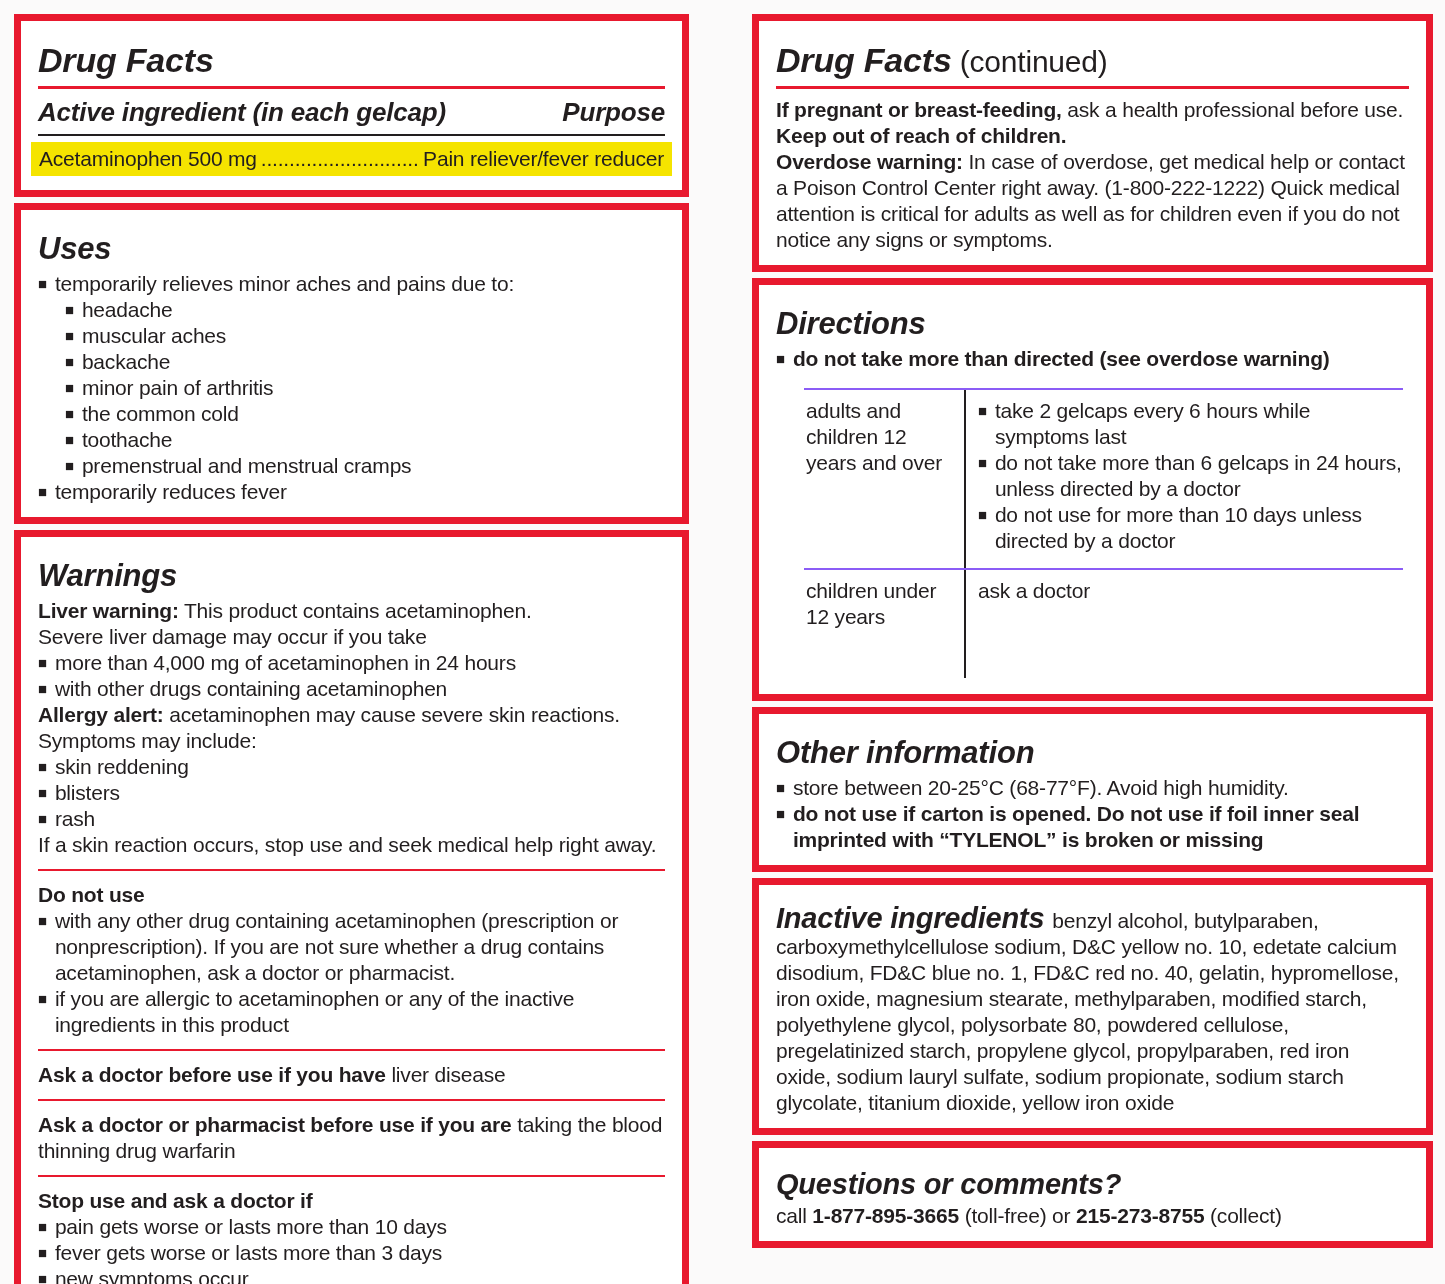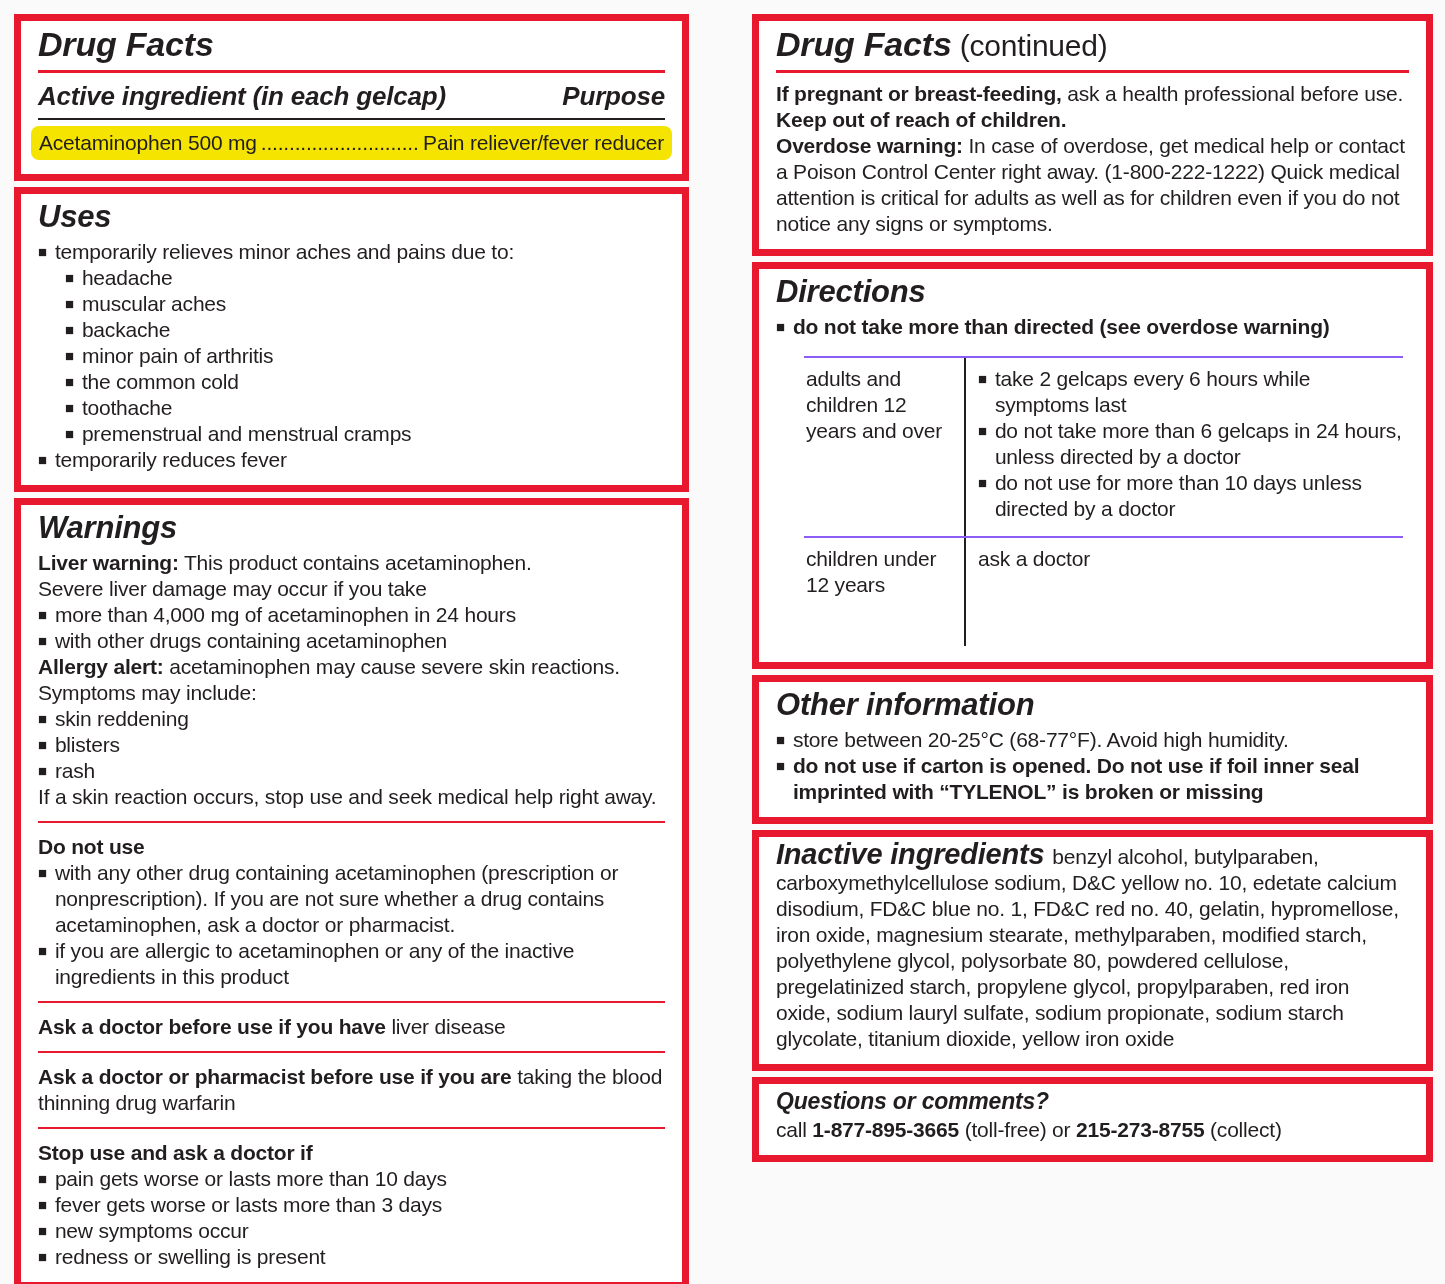--- a/index.html
+++ b/index.html
@@ -6,31 +6,31 @@
   html,body { background:#fbfafa; }
   body {
     width:1445px; height:1284px; position:relative; overflow:hidden;
     font-family:"Liberation Sans","DejaVu Sans",sans-serif;
     color:#221e1f; letter-spacing:-0.2px;
   }
   .panel { position:absolute; }
   #left-panel  { left:14px;  top:14px; width:675px; }
   #right-panel { left:752px; top:14px;  width:681px; }
 
-  .box { background:#fff; border:7px solid #e8192e; padding:4px 17px 12px 17px; margin-bottom:6px; }
+  .box { background:#fff; border:7px solid #e8192e; padding:20px 17px 12px 17px; margin-bottom:6px; }
 
   .df-title { font-size:34px; font-weight:700; font-style:italic; line-height:1.15; }
   .df-title .cont { font-weight:400; font-style:normal; font-size:30px; }
   .rule-red   { border-top:3px solid #e8192e; margin:6px 0 8px 0; }
   .rule-black { border-top:2px solid #221e1f; margin:6px 0 0 0; }
 
   .cols { display:flex; justify-content:space-between; align-items:baseline; margin-top:4px;text-align:right; }
   .colhead { font-size:26px; font-weight:700; font-style:italic; }
 
-  .hl-row { background:#f5e400; display:flex; align-items:baseline; margin:6px -7px 2px -7px; padding:5px 8px; font-size:21px;border-radius:8px; }
+  .hl-row { background:#f5e400; display:flex; align-items:baseline; margin:6px -7px 2px -7px; padding:5px 8px; font-size:21px; }
   .hl-row .dots { flex:1 1 auto; overflow:hidden; white-space:nowrap; margin:0 4px; }
   .hl-row .name, .hl-row .purpose { flex:0 0 auto; white-space:nowrap; }
 
   .sec-title { font-size:31px; font-weight:700; font-style:italic; line-height:1.2; margin-bottom:4px; }
   .body-txt { font-size:21px; line-height:26px; }
   p.line { font-size:21px; line-height:26px; }
   b.lead { font-weight:700; }
 
   .bullet { display:flex; font-size:21px; line-height:26px; }
   .bullet::before { content:"■"; font-size:15px; line-height:26px; margin-right:8px; flex:0 0 auto; }
@@ -41,21 +41,21 @@
   .sep { border-top:2px solid #e8192e; margin:11px 0; }
 
   
   .dtable { margin:16px 6px 4px 28px; }
   .trow { display:flex; border-top:2px solid #8b5cf6; }
   .trow .c1 { flex:0 0 162px; border-right:2px solid #221e1f; padding:8px 10px 14px 2px; }
   .trow .c2 { flex:1 1 auto; padding:8px 0 14px 12px; }
   .trow.last .c1 { padding-bottom:48px; }
 
   .inline-h { font-size:29px; font-weight:700; font-style:italic; margin-right:8px; }
-  .q-title { font-size:23px; font-weight:700; font-style:italic; margin-bottom:2px; }
+  .q-title { font-size:29px; font-weight:700; font-style:italic; margin-bottom:2px; }
 </style>
 </head>
 <body>
 
 <div class="panel" id="left-panel">
 
   <div class="box">
     <div class="df-title">Drug Facts</div>
     <div class="rule-red"></div>
     <div class="cols">

